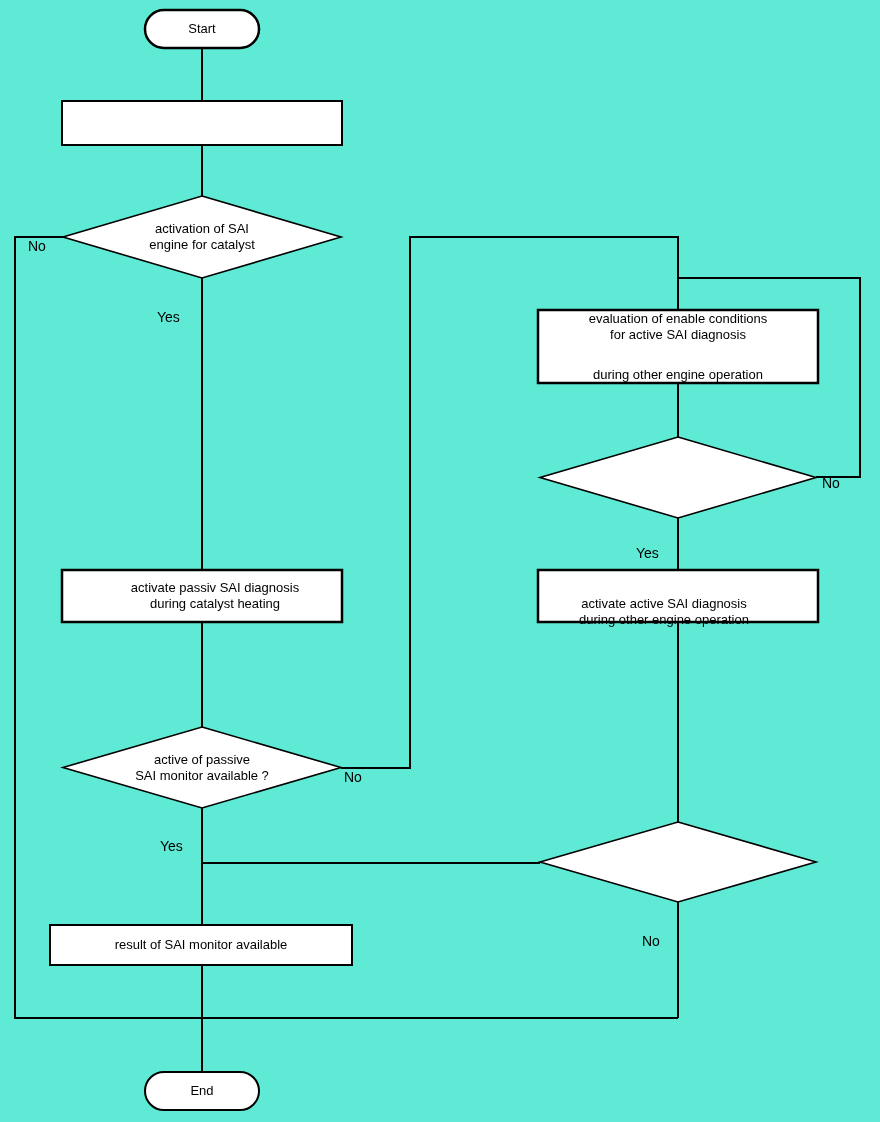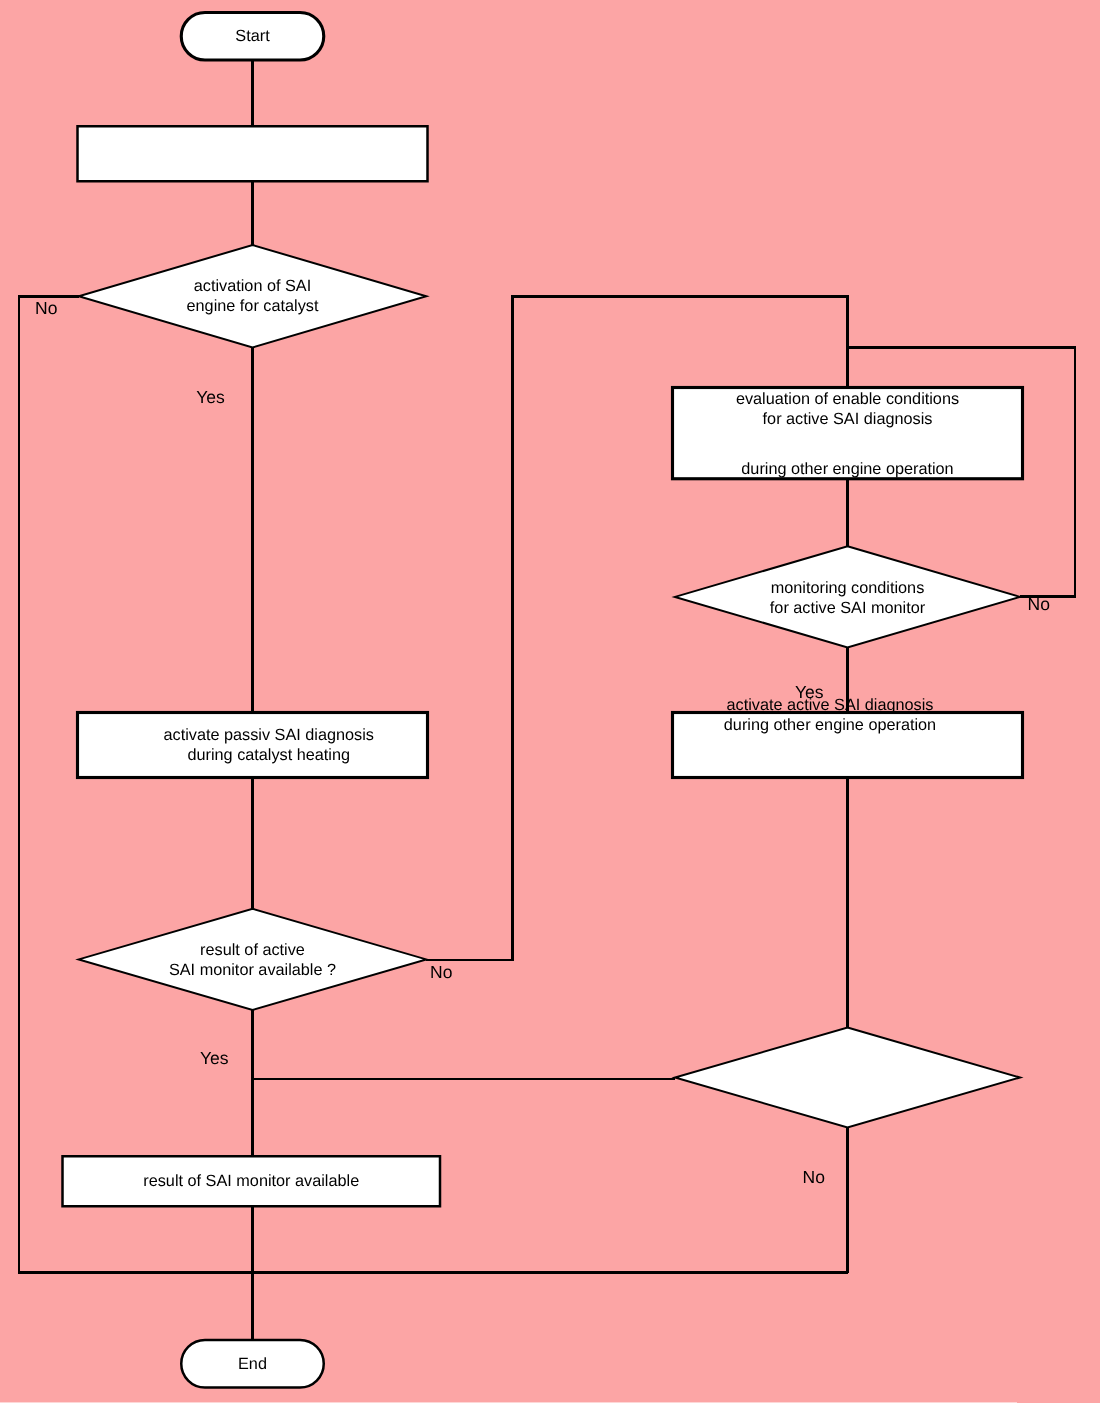--- a/index.html
+++ b/index.html
@@ -1,20 +1,20 @@
 <!DOCTYPE html>
 <html><head>
 <meta charset="utf-8">
 <style>
   html, body { margin: 0; padding: 0; background: #ffffff; }
   .canvas {
     position: relative;
     width: 880px;
     height: 1122px;
-    background: #fca5a5;
+    background: #5eead4;
     font-family: "Liberation Sans", sans-serif;
     color: #000000;
     overflow: hidden;
   }
   .canvas svg { position: absolute; left: 0; top: 0; }
   .node {
     position: absolute;
     display: flex;
     flex-direction: column;
     align-items: center;
@@ -79,30 +79,28 @@
 
   <div class="node" style="left:63px; top:196px; width:278px; height:82px;">activation of SAI
 engine for catalyst</div>
 
   <div class="node" style="left:538px; top:310px; width:280px; height:73px;gap:17px;">
     <div>evaluation of enable conditions
 for active SAI diagnosis</div>
     <div class="second-block">during other engine operation</div>
   </div>
 
-  <div class="node" style="left:540px; top:437px; width:276px; height:81px;">monitoring conditions
-for active SAI monitor</div>
 
   <div class="node" style="left:75px; top:570px; width:280px; height:52px;">activate passiv SAI diagnosis
 during catalyst heating</div>
 
-  <div class="node" style="left:538px; top:546px; width:252px; height:52px;">activate active SAI diagnosis
+  <div class="node" style="left:538px; top:586px; width:252px; height:52px;">activate active SAI diagnosis
 during other engine operation</div>
 
-  <div class="node" style="left:63px; top:727px; width:278px; height:81px;">result of active
+  <div class="node" style="left:63px; top:727px; width:278px; height:81px;">active of passive
 SAI monitor available ?</div>
 
 
   <div class="node terminator-label" style="left:145px; top:1072px; width:114px; height:38px;">End</div>
 
   <div class="node" style="left:50px; top:925px; width:302px; height:40px;">result of SAI monitor available</div>
 
   <div class="edge-label" style="left:28px; top:206px;">No</div>
   <div class="edge-label" style="left:157px; top:277px;">Yes</div>
   <div class="edge-label" style="left:822px; top:443px;">No</div>

